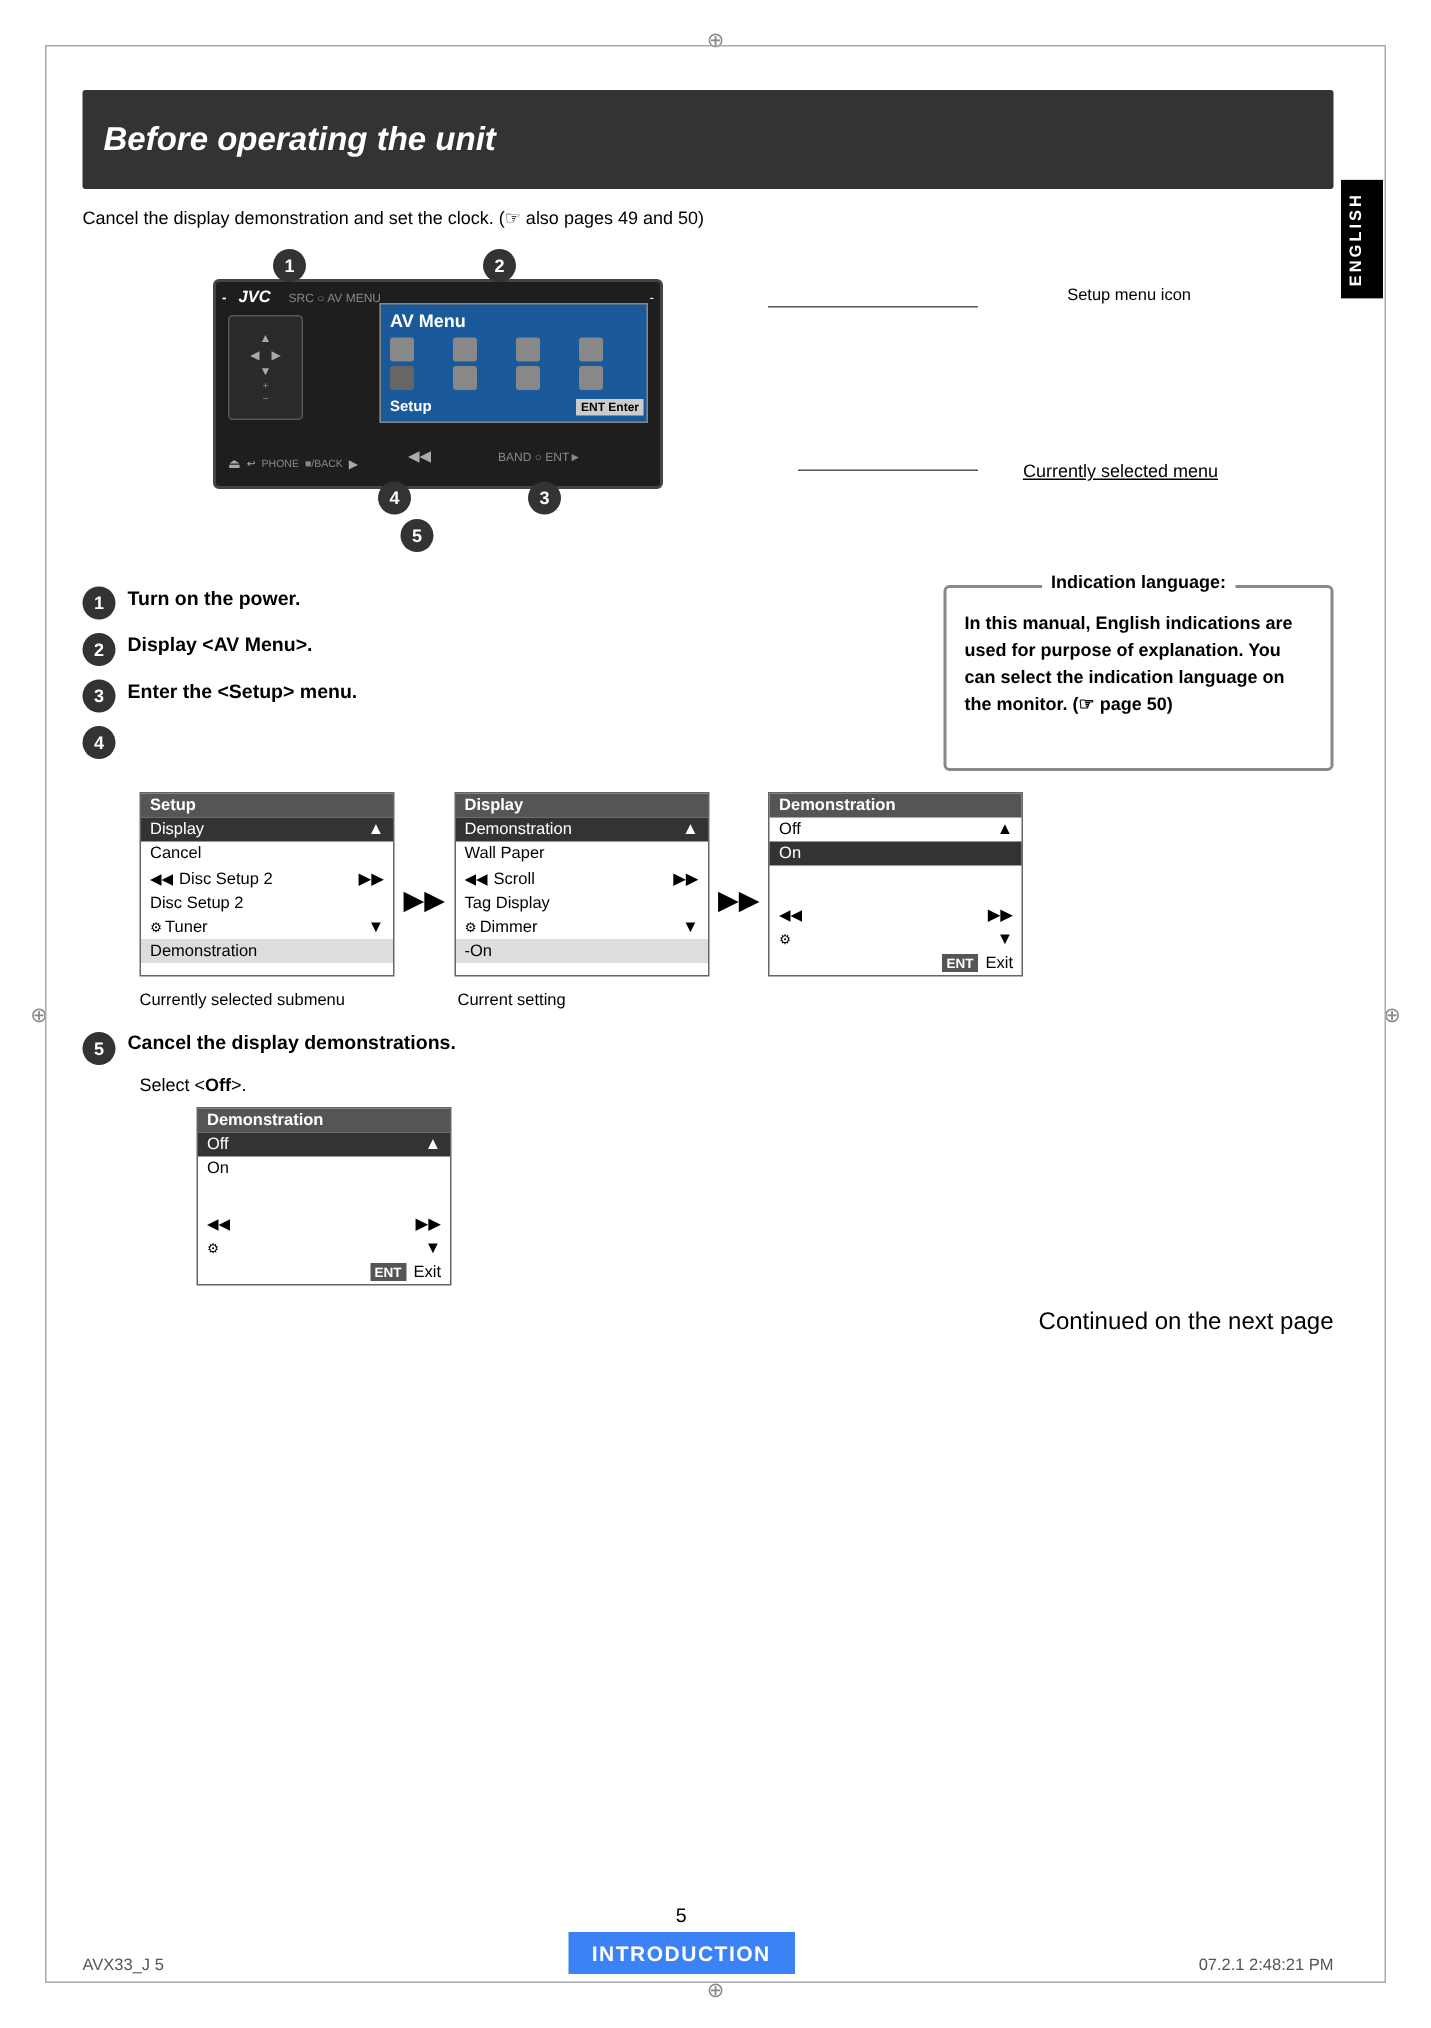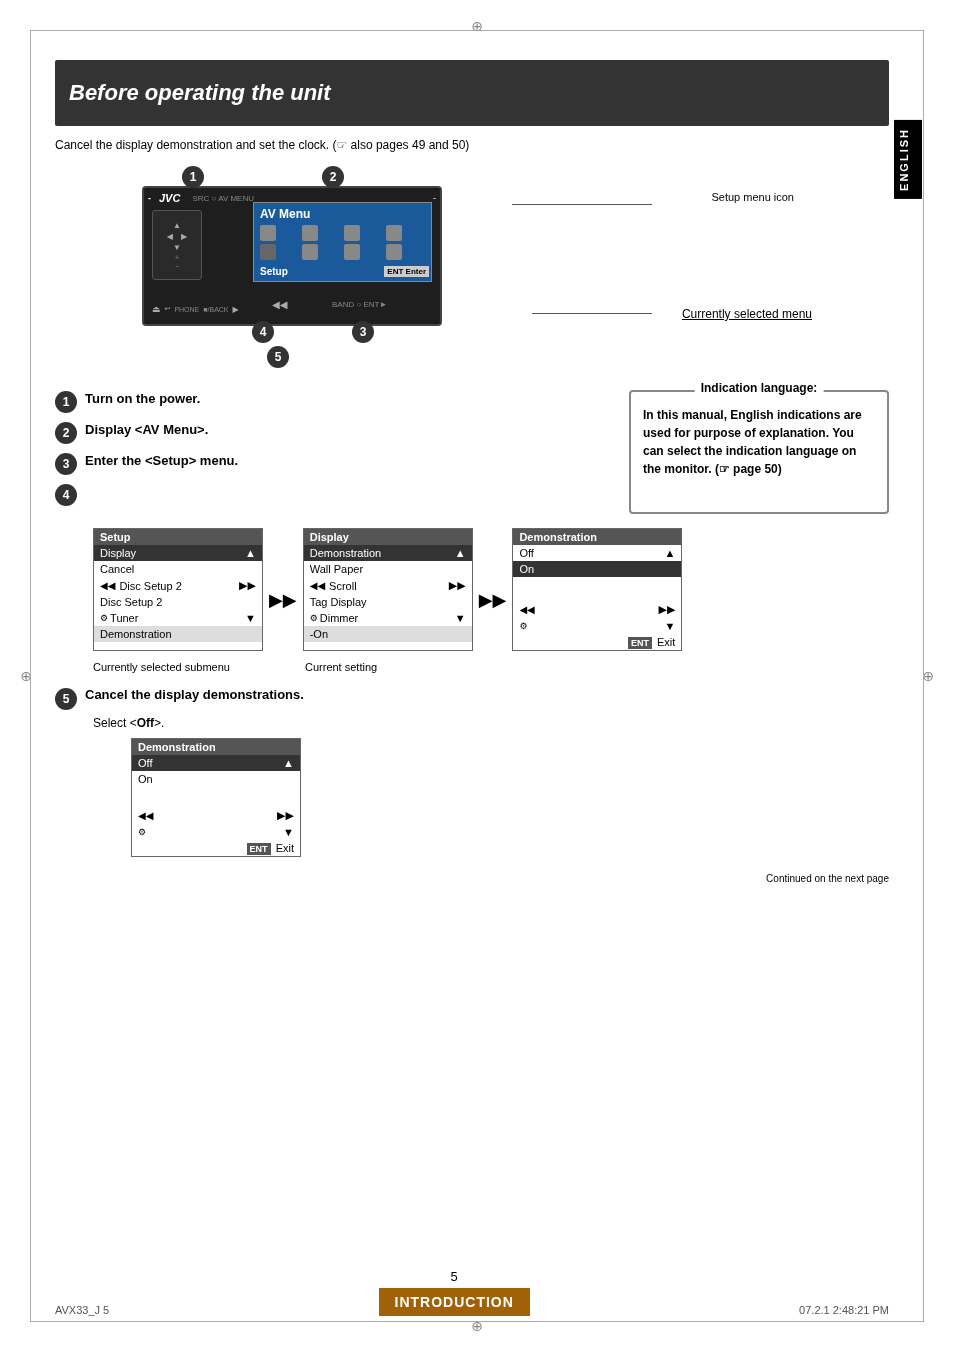--- a/index.html
+++ b/index.html
@@ -211,32 +211,32 @@
     .demo-panel-header {
       background: #555;
       color: #fff;
       font-weight: bold;
       font-size: 11px;
       padding: 2px 6px;
     }
 
     
     .intro-tab {
-      background: #a16207;
+      background: #3b82f6;
       color: #fff;
       font-size: 14px;
       font-weight: bold;
       letter-spacing: 1px;
       padding: 6px 16px;
       display: inline-block;
     }
 
     
     .continued-text {
-      font-size: 10px;
+      font-size: 16px;
       text-align: right;
     }
 
     .connector-arrow {
       font-size: 18px;
       display: flex;
       align-items: center;
       padding-top: 20px;
     }
 

